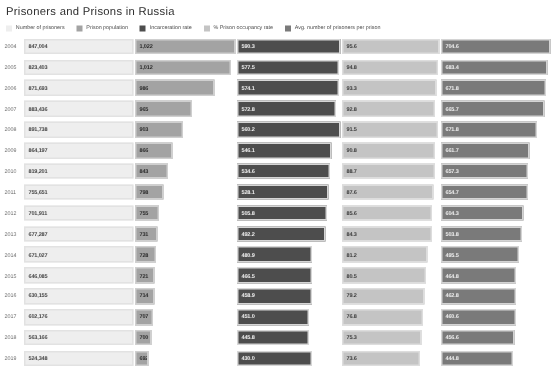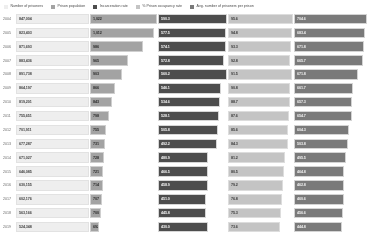--- a/index.html
+++ b/index.html
@@ -94,20 +94,21 @@
   .bar.s2{background:#a3a3a3;color:#2a2a2a;border-color:#cfcfcf;}
   .bar.s3{background:#4d4d4d;color:#f2f2f2;border-color:#d6d6d6;}
   .bar.s4{background:#c4c4c4;color:#3a3a3a;border-color:#dddddd;}
   .bar.s5{background:#7a7a7a;color:#f0f0f0;border-color:#d4d4d4;}
 </style>
 </head>
 <body>
 
 <div id="wrap">
 
+  <div class="title">Prisoners and Prisons in Russia</div>
 
   <div class="legend" id="legend">
       <div class="leg">
         <span class="swatch" style="background: rgb(238, 238, 238);"></span>
         <span>Number of prisoners</span>
       </div>
       <div class="leg">
         <span class="swatch" style="background: rgb(163, 163, 163);"></span>
         <span>Prison population</span>
       </div>

